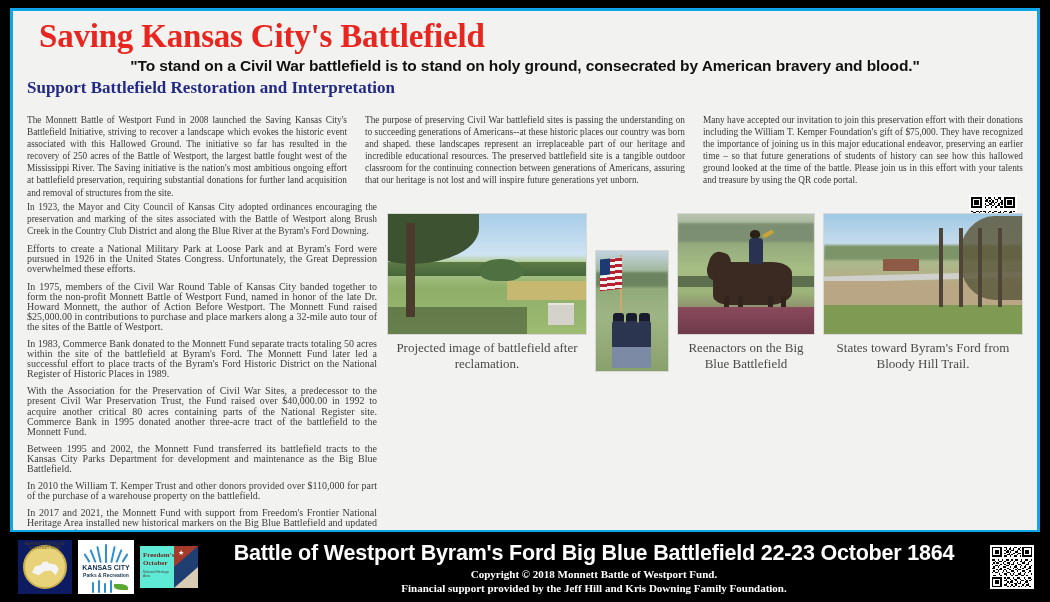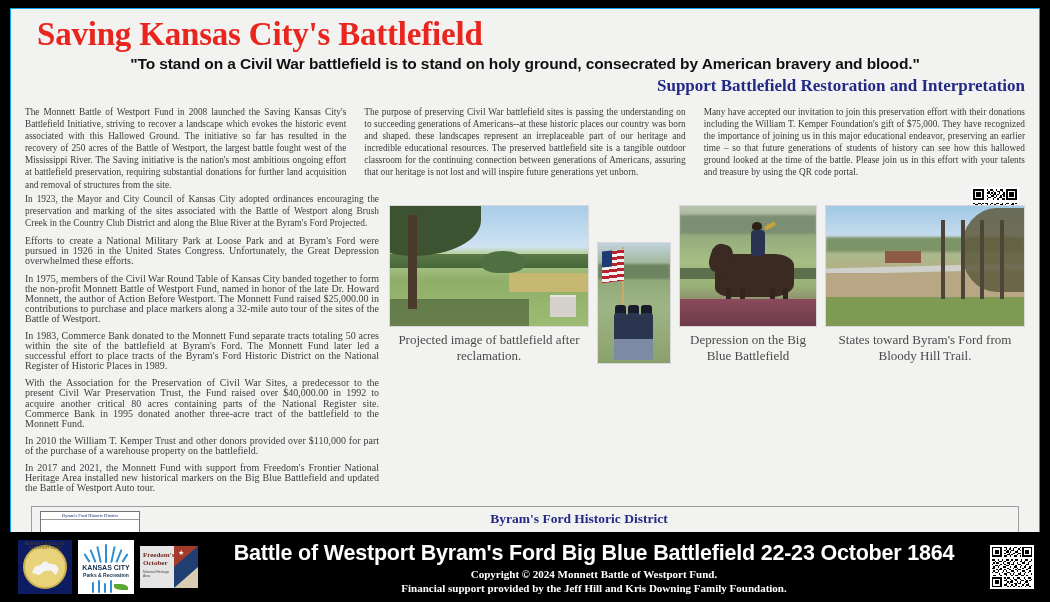--- a/index.html
+++ b/index.html
@@ -12,21 +12,21 @@
   .poster {
     position: relative;
     width: 1050px; height: 602px;
     background: #000000;
     padding: 8px 10px 0 10px;
   }
   .sheet {
     position: relative;
     width: 1030px; height: 525px;
     background: #f2f2f0;
-    border: 1px solid #0ea5e9;
+    border: 3px solid #0ea5e9;
     padding: 6px 14px 0 14px;
     overflow: hidden;
   }
 
   
   .title {
     color: #e8251e;
     font-family: "Liberation Serif", serif;
     font-weight: bold;
     font-size: 33px;
@@ -37,33 +37,33 @@
   .subtitle {
     text-align: center;
     font-family: "Liberation Sans", sans-serif;
     font-weight: bold;
     font-size: 15.5px;
     color: #111;
     margin-top: 2px;
     letter-spacing: -0.1px;
   }
   .support {
-    text-align: right;
+    text-align: left;
     color: #232a86;
     font-family: "Liberation Serif", serif;
     font-weight: bold;
     font-size: 17px;
     margin-top: 3px;
   }
 
   
   .intro {
     display: flex;
     gap: 18px;
-    margin-top: 10px;
+    margin-top: 16px;
   }
   .intro p {
     font-family: "Liberation Serif", serif;
     font-size: 9.3px;
     line-height: 12.1px;
     color: #3a3a3a;
     text-align: justify;
     flex: 1 1 0;
   }
 
@@ -242,21 +242,21 @@
   .logo-kc .fount { position:absolute; left:6px; top:3px; width:44px; height:20px; }
   .logo-kc .ray { position:absolute; bottom:0; width:2px; background:#2f8fd0; border-radius:2px;}
   .logo-kc .kc  { position:absolute; left:0; top:24px; width:56px; text-align:center;
     font-family:"Liberation Sans",sans-serif; font-weight:bold; font-size:7px; color:#16324f;}
   .logo-kc .pr  { position:absolute; left:0; top:32px; width:56px; text-align:center;
     font-family:"Liberation Sans",sans-serif; font-weight:bold; font-size:5px; color:#16324f;}
   .logo-kc .drops { position:absolute; left:10px; top:39px; width:36px; height:14px; }
   .logo-kc .leaf { position:absolute; right:6px; bottom:4px; width:14px; height:6px;
     background:#5aa832; border-radius:0 60% 0 60%; }
 
-  .logo-ff { width: 58px; height: 42px; background: #e5e5e5; position: relative; overflow: hidden;
+  .logo-ff { width: 58px; height: 42px; background: #5eead4; position: relative; overflow: hidden;
     display:flex; }
   .logo-ff .l { flex:1; position:relative; }
   .logo-ff .t1 { position:absolute; left:3px; top:5px; font-family:"Liberation Serif",serif;
     font-size:7px; color:#6b2b22; font-weight:bold; line-height:8px;}
   .logo-ff .t2 { position:absolute; left:3px; top:24px; font-family:"Liberation Sans",sans-serif;
     font-size:3.4px; color:#4a4a4a;}
   .logo-ff .r { width: 24px; background:#1f3f73; position:relative; }
   .logo-ff .r .tri1 { position:absolute; left:0; top:0; width:0;height:0;
     border-left:24px solid #a33a2a; border-bottom:21px solid transparent;}
   .logo-ff .r .tri2 { position:absolute; right:0; bottom:0; width:0;height:0;
@@ -297,25 +297,26 @@
     <div class="intro">
       <p>The Monnett Battle of Westport Fund in 2008 launched the Saving Kansas City's Battlefield Initiative, striving to recover a landscape which evokes the historic event associated with this Hallowed Ground.  The initiative so far has resulted in the recovery of 250 acres of the Battle of Westport, the largest battle fought west of the Mississippi River.  The Saving initiative is the nation's most ambitious ongoing effort at battlefield preservation, requiring substantial donations for further land acquisition and removal of structures from the site.</p>
       <p>The purpose of preserving Civil War battlefield sites is passing the understanding on to succeeding generations of Americans--at these historic places our country was born and shaped. these landscapes represent an irreplaceable part of our heritage and incredible educational resources.  The preserved battlefield site is a tangible outdoor classroom for the continuing connection between generations of Americans, assuring that our heritage is not lost and will inspire future generations yet unborn.</p>
       <p>Many have accepted our invitation to join this preservation effort with their donations including the William T. Kemper Foundation's gift of $75,000.  They have recognized the importance of joining us in this major educational endeavor, preserving an earlier time – so that future generations of students of history can see how this hallowed ground looked at the time of the battle. Please join us in this effort with your talents and treasure by using the QR code portal.</p>
     </div>
 
     <div class="mid">
 
       <div class="left-col">
         <div class="hop">
-          <p class="big">In 1923, the Mayor and City Council of Kansas City adopted ordinances encouraging the preservation and marking of the sites associated with the Battle of Westport along Brush Creek in the Country Club District and along the Blue River at the Byram's Ford Projected.</p>
+          <p class="big">In 1923, the Mayor and City Council of Kansas City adopted ordinances encouraging the preservation and marking of the sites associated with the Battle of Westport along Brush Creek in the Country Club District and along the Blue River at the Byram's Ford Downing.</p>
           <p class="sm">Efforts to create a National Military Park at Loose Park and at Byram's Ford were pursued in 1926 in the United States Congress. Unfortunately, the Great Depression overwhelmed these efforts.</p>
           <p class="sm">In 1975, members of the Civil War Round Table of Kansas City banded together to form the non-profit Monnett Battle of Westport Fund, named in honor of the late Dr. Howard Monnett, the author of Action Before Westport. The Monnett Fund raised $25,000.00 in contributions to purchase and place markers along a 32-mile auto tour of the sites of the Battle of Westport.</p>
           <p class="sm">In 1983, Commerce Bank donated to the Monnett Fund separate tracts totaling 50 acres within the site of the battlefield at Byram's Ford. The Monnett Fund later led a successful effort to place tracts of the Byram's Ford Historic District on the National Register of Historic Places in 1989.</p>
           <p class="sm">With the Association for the Preservation of Civil War Sites, a predecessor to the present Civil War Preservation Trust, the Fund raised over $40,000.00 in 1992 to acquire another critical 80 acres containing parts of the National Register site. Commerce Bank in 1995 donated another three-acre tract of the battlefield to the Monnett Fund.</p>
+          <p class="sm">Between 1995 and 2002, the Monnett Fund transferred its battlefield tracts to the Kansas City Parks Department for development and maintenance as the Big Blue Battlefield.</p>
           <p class="sm">In 2010 the William T. Kemper Trust and other donors provided over $110,000 for part of the purchase of a warehouse property on the battlefield.</p>
           <p class="sm">In 2017 and 2021, the Monnett Fund with support from Freedom's Frontier National Heritage Area installed new historical markers on the Big Blue Battlefield and updated the Battle of Westport Auto tour.</p>
         </div>
       </div>
 
       <div class="right-col">
 
         <div class="qr-portal">
           <span class="qr-label">QR Code Portal</span>
           <span class="arrow">
@@ -564,21 +565,21 @@
                 <div class="leg" style="left:34%"></div>
                 <div class="leg" style="left:44%"></div>
                 <div class="leg" style="left:66%"></div>
                 <div class="leg" style="left:76%"></div>
                 <div class="rider"></div>
                 <div class="rhead"></div>
                 <div class="bugle"></div>
                 <div class="heather"></div>
               </div>
             </div>
-            <div class="cap">Depression on the Big Blue Battlefield</div>
+            <div class="cap">Reenactors on the Big Blue Battlefield</div>
           </div>
 
           <div class="ph">
             <div class="frame">
               <div class="photo-ford">
                 <div class="far"></div>
                 <div class="bld"></div>
                 <div class="road"></div>
                 <div class="dirt"></div>
                 <div class="grass"></div>
@@ -644,21 +645,21 @@
         <div class="r">
             <div class="tri1"></div>
             <div class="tri2"></div>
             <div class="star">★</div>
           </div>
       </div>
     </div>
 
     <div class="foot-center">
       <div class="foot-title">Battle of Westport  Byram's Ford  Big Blue Battlefield  22-23 October 1864</div>
-      <div class="foot-copy">Copyright © 2024 Monnett Battle of Westport Fund.</div>
+      <div class="foot-copy">Copyright © 2018 Monnett Battle of Westport Fund.</div>
       <div class="foot-fin">Financial support provided by the Jeff Hill and Kris Downing Family Foundation.</div>
     </div>
 
     <div class="foot-right">
       <div class="qrbox2">
         <svg viewBox="0 0 29 29" shape-rendering="crispEdges">
           <rect width="29" height="29" fill="#fff"></rect>
           <g fill="#000">
             <rect x="0" y="0" width="7" height="7"></rect>
               <rect x="1" y="1" width="5" height="5" fill="#fff"></rect>

